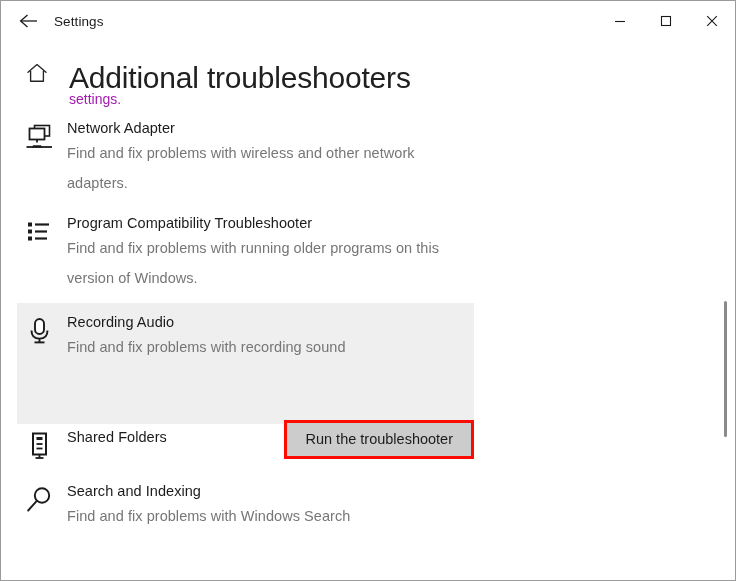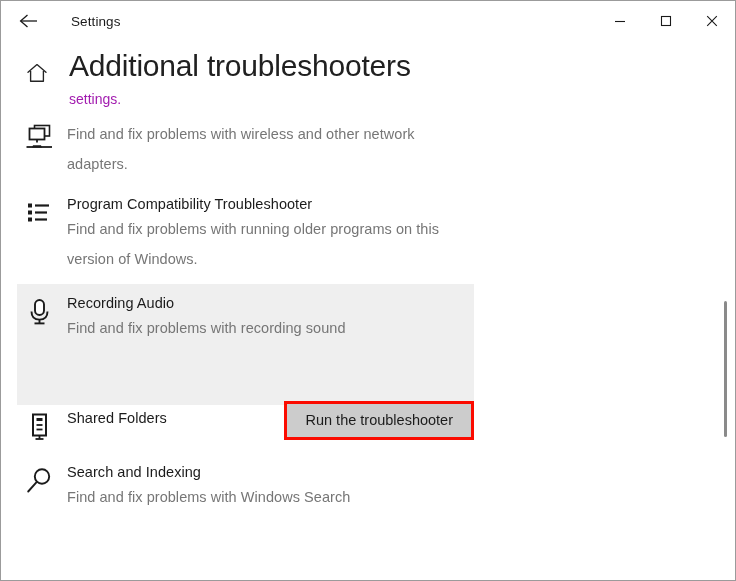--- a/index.html
+++ b/index.html
@@ -37,21 +37,21 @@
     margin-left: 6px;
     display: flex;
     align-items: center;
     justify-content: center;
     cursor: pointer;
   }
   #back-button svg { display: block; }
   #app-title {
     font-size: 13.5px;
     color: #1a1a1a;
-    margin-left: 20px;
+    margin-left: 3px;
     letter-spacing: 0.1px;
     white-space: nowrap;
   }
   #caption-buttons {
     position: absolute;
     right: 0; top: 0;
     height: 40px;
     display: flex;
   }
   .caption-btn {
@@ -74,21 +74,21 @@
     overflow: hidden;
   }
   #home-icon {
     position: absolute;
     left: 24px;
     top: 12px;
   }
   #page-title {
     position: absolute;
     left: 68px;
-    top: 0px;
+    top: 12px;
     font-size: 30px;
     font-weight: 300;
     color: #202020;
     letter-spacing: -0.2px;
     white-space: nowrap;
   }
   #header-tail {
     position: absolute;
     left: 68px;
     top: 42px;
@@ -253,20 +253,21 @@
         <div class="ts-icon">
           <svg width="30" height="30" viewBox="0 0 30 30">
             <rect x="9.5" y="3.5" width="15" height="10.5" fill="#ffffff" stroke="#1b1b1b" stroke-width="1.6"></rect>
             <rect x="4.5" y="6.5" width="15" height="11" fill="#ffffff" stroke="#1b1b1b" stroke-width="1.8"></rect>
             <path d="M12 17.5 L12 20.5" stroke="#1b1b1b" stroke-width="1.8"></path>
             <path d="M8 23.2 L16 23.2 L17 25.6 L7 25.6 Z" fill="#1b1b1b"></path>
             <path d="M1.5 25 L27 25" stroke="#1b1b1b" stroke-width="1.8"></path>
           </svg>
         </div>
         <div class="ts-text">
+          <div class="ts-title">Network Adapter</div>
           <div class="ts-desc">Find and fix problems with wireless and other network adapters.</div>
         </div>
       </div>
     </div>
 
 
     <div class="ts-item">
       <div class="ts-row">
         <div class="ts-icon">
           <svg width="30" height="30" viewBox="0 0 30 30">

